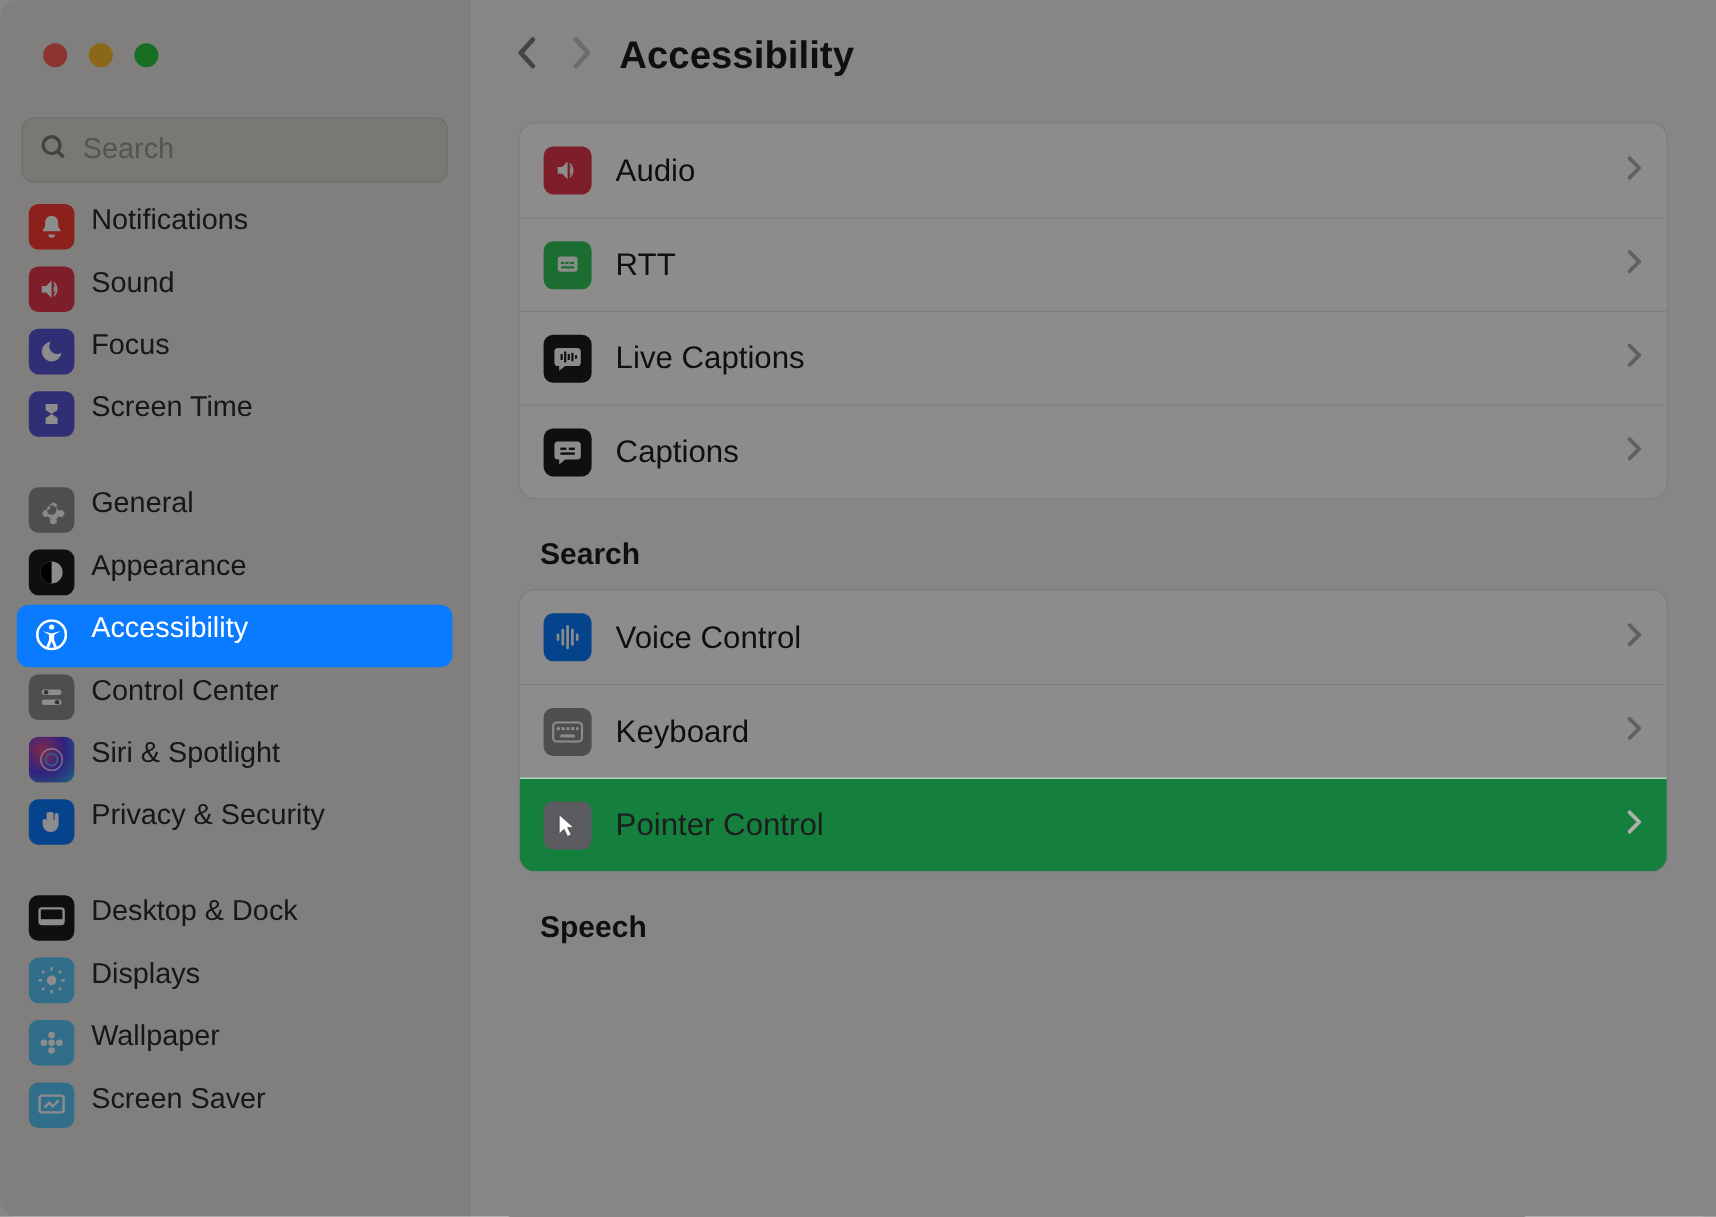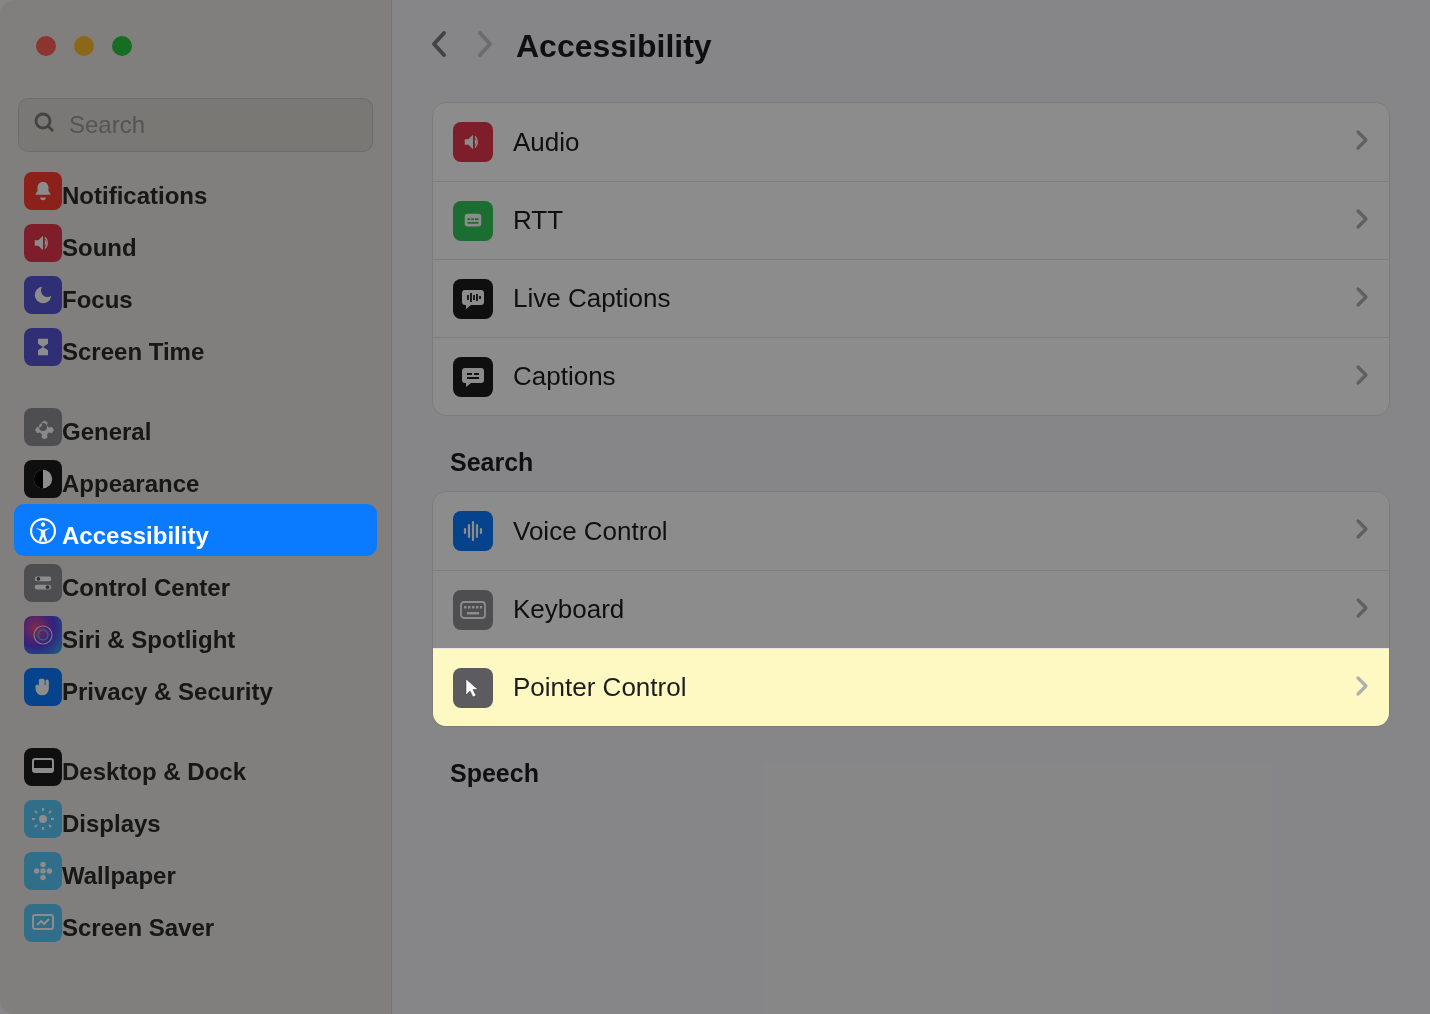--- a/index.html
+++ b/index.html
@@ -76,26 +76,26 @@
     .search-box input::placeholder { color: #9b9995; }
     
     .sidebar-list {
       padding: 0 14px;
       overflow-y: auto;
     }
     .spacer { height: 28px; }
     
     .sidebar-item {
       display: flex;
-      align-items: flex-end;
+      align-items: flex-start;
+      gap: 14px;
       padding: 6px 10px;
       border-radius: 10px;
       height: 52px;
       cursor: pointer;
-      font-weight: bold;
     }
     .sidebar-item.selected {
       background: #0a7bff;
     }
     .sidebar-item.selected .side-label {
       color: #fff;
     }
     .side-label {
       font-size: 24px;
       color: #2a2a2a;
@@ -157,21 +157,21 @@
       padding: 16px 20px;
       min-height: 78px;
       border-top: 1.5px solid #e7e6e4;
       cursor: pointer;
       position: relative;
       z-index: 1;
     }
     .row:first-child { border-top: none; }
     .row.highlight {
       z-index: 200;
-      background: #fef9c3;
+      background: #15803d;
     }
     
     .row-icon {
       width: 40px; height: 40px;
       border-radius: 8px;
       display: flex;
       align-items: center;
       justify-content: center;
       flex-shrink: 0;
     }

